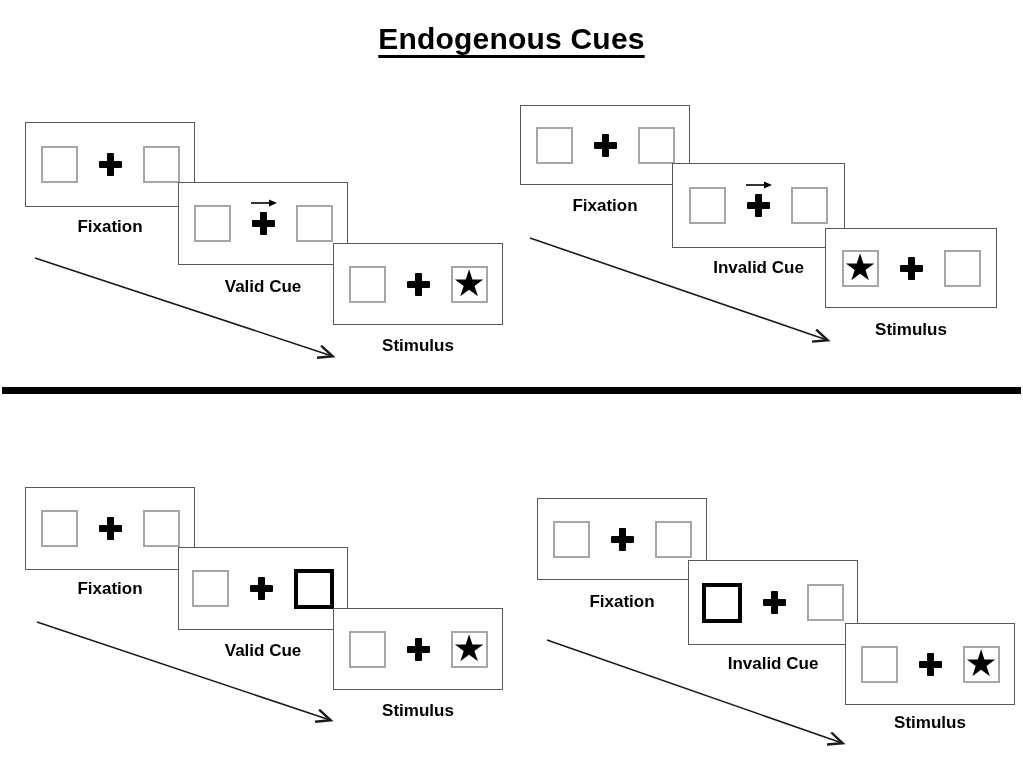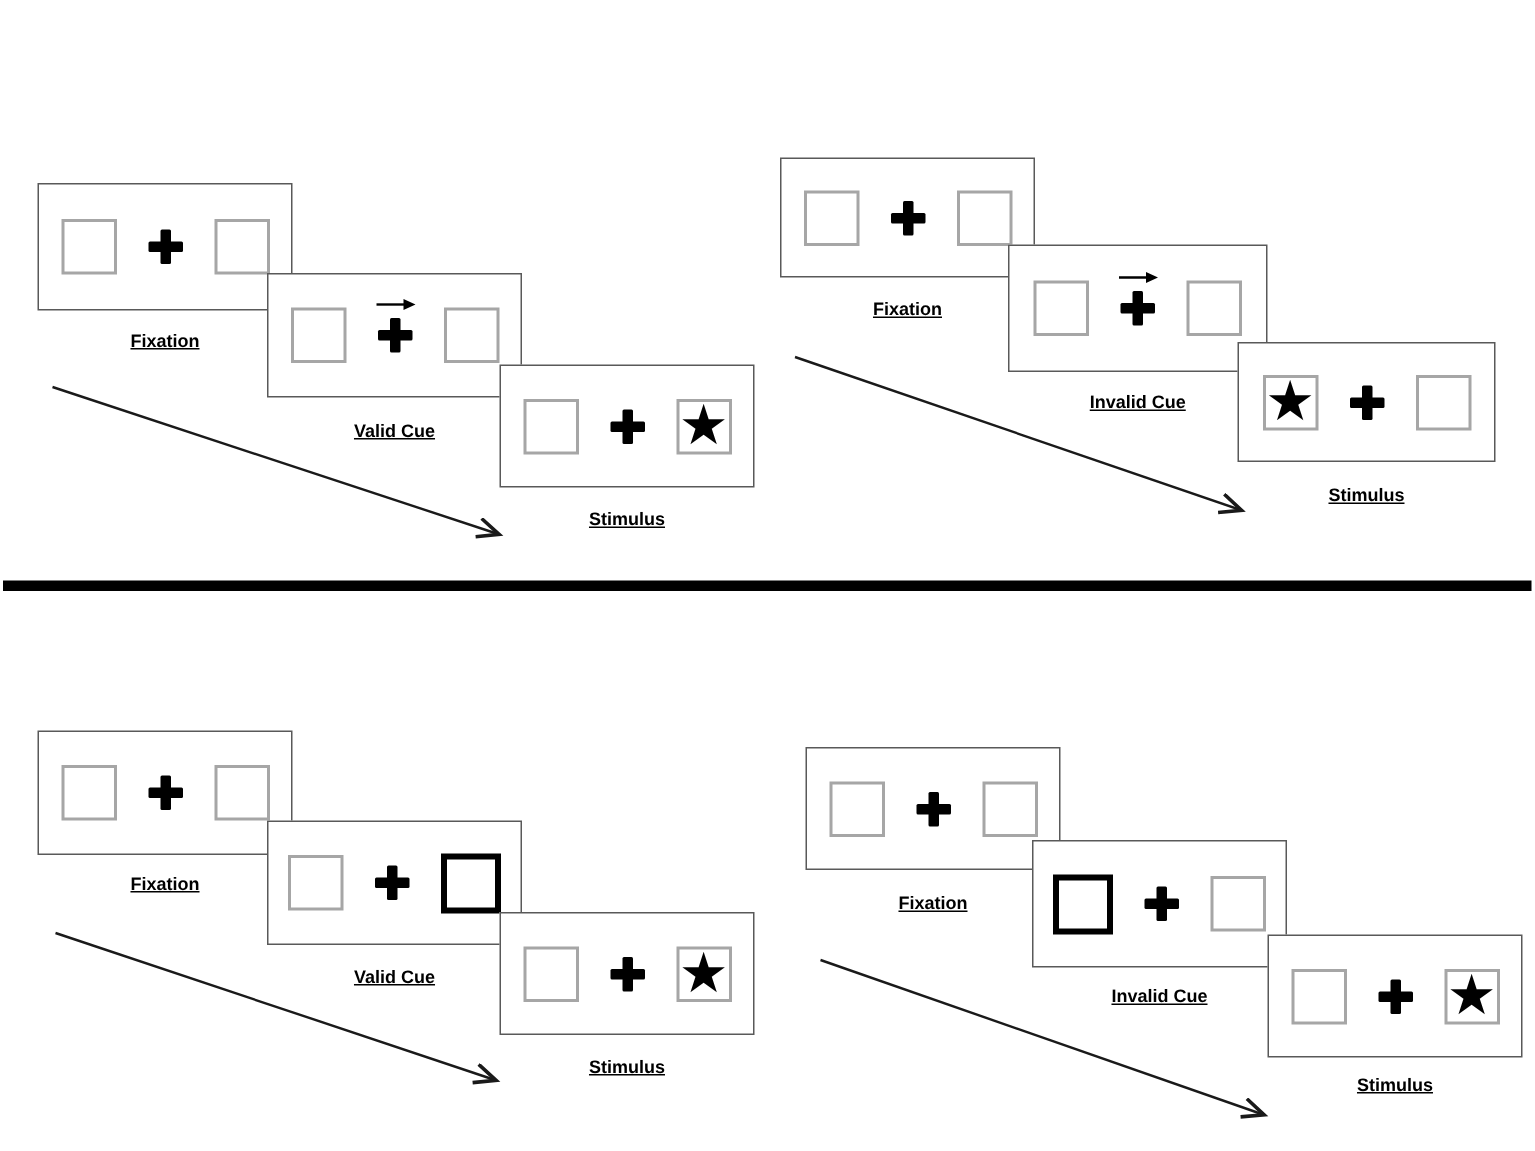--- a/index.html
+++ b/index.html
@@ -49,33 +49,36 @@
     content:""; position:absolute; left:8px; top:0; width:7px; height:23px;
     background:#000; border-radius:1px;
   }
 
   .cross-wrap { position:relative; width:23px; height:23px; flex:0 0 auto; }
   .cross-wrap .cross { position:absolute; left:0; top:0; }
   .cue-arrow { position:absolute; left:-2px; top:-14px; }
 
   .plabel {
     position:absolute; text-align:center;
-    font-size:12px; font-weight:bold; line-height:22px;text-decoration:underline;
+    font-size:17px; font-weight:bold; line-height:22px;
   }
 
   .tarrow { position:absolute; }
 
   .z1 { z-index:1; } .z2 { z-index:2; } .z3 { z-index:3; }
   .plabel { z-index:4; }
 </style>
 </head>
 <body>
 
 <div class="canvas">
 
+  <div class="title" style="top:22px;">
+    <span class="u">Endogenous Cues</span>
+  </div>
 
   <div class="panel z1" style="left:25px; top:122px; width:170px; height:85px;">
     <span class="box"></span>
     <span class="cross"></span>
     <span class="box"></span>
   </div>
   <div class="panel z2" style="left:178px; top:182px; width:170px; height:83px;">
     <span class="box"></span>
     <span class="cross-wrap">
       <svg class="cue-arrow" width="28" height="10" viewBox="0 0 28 10">

